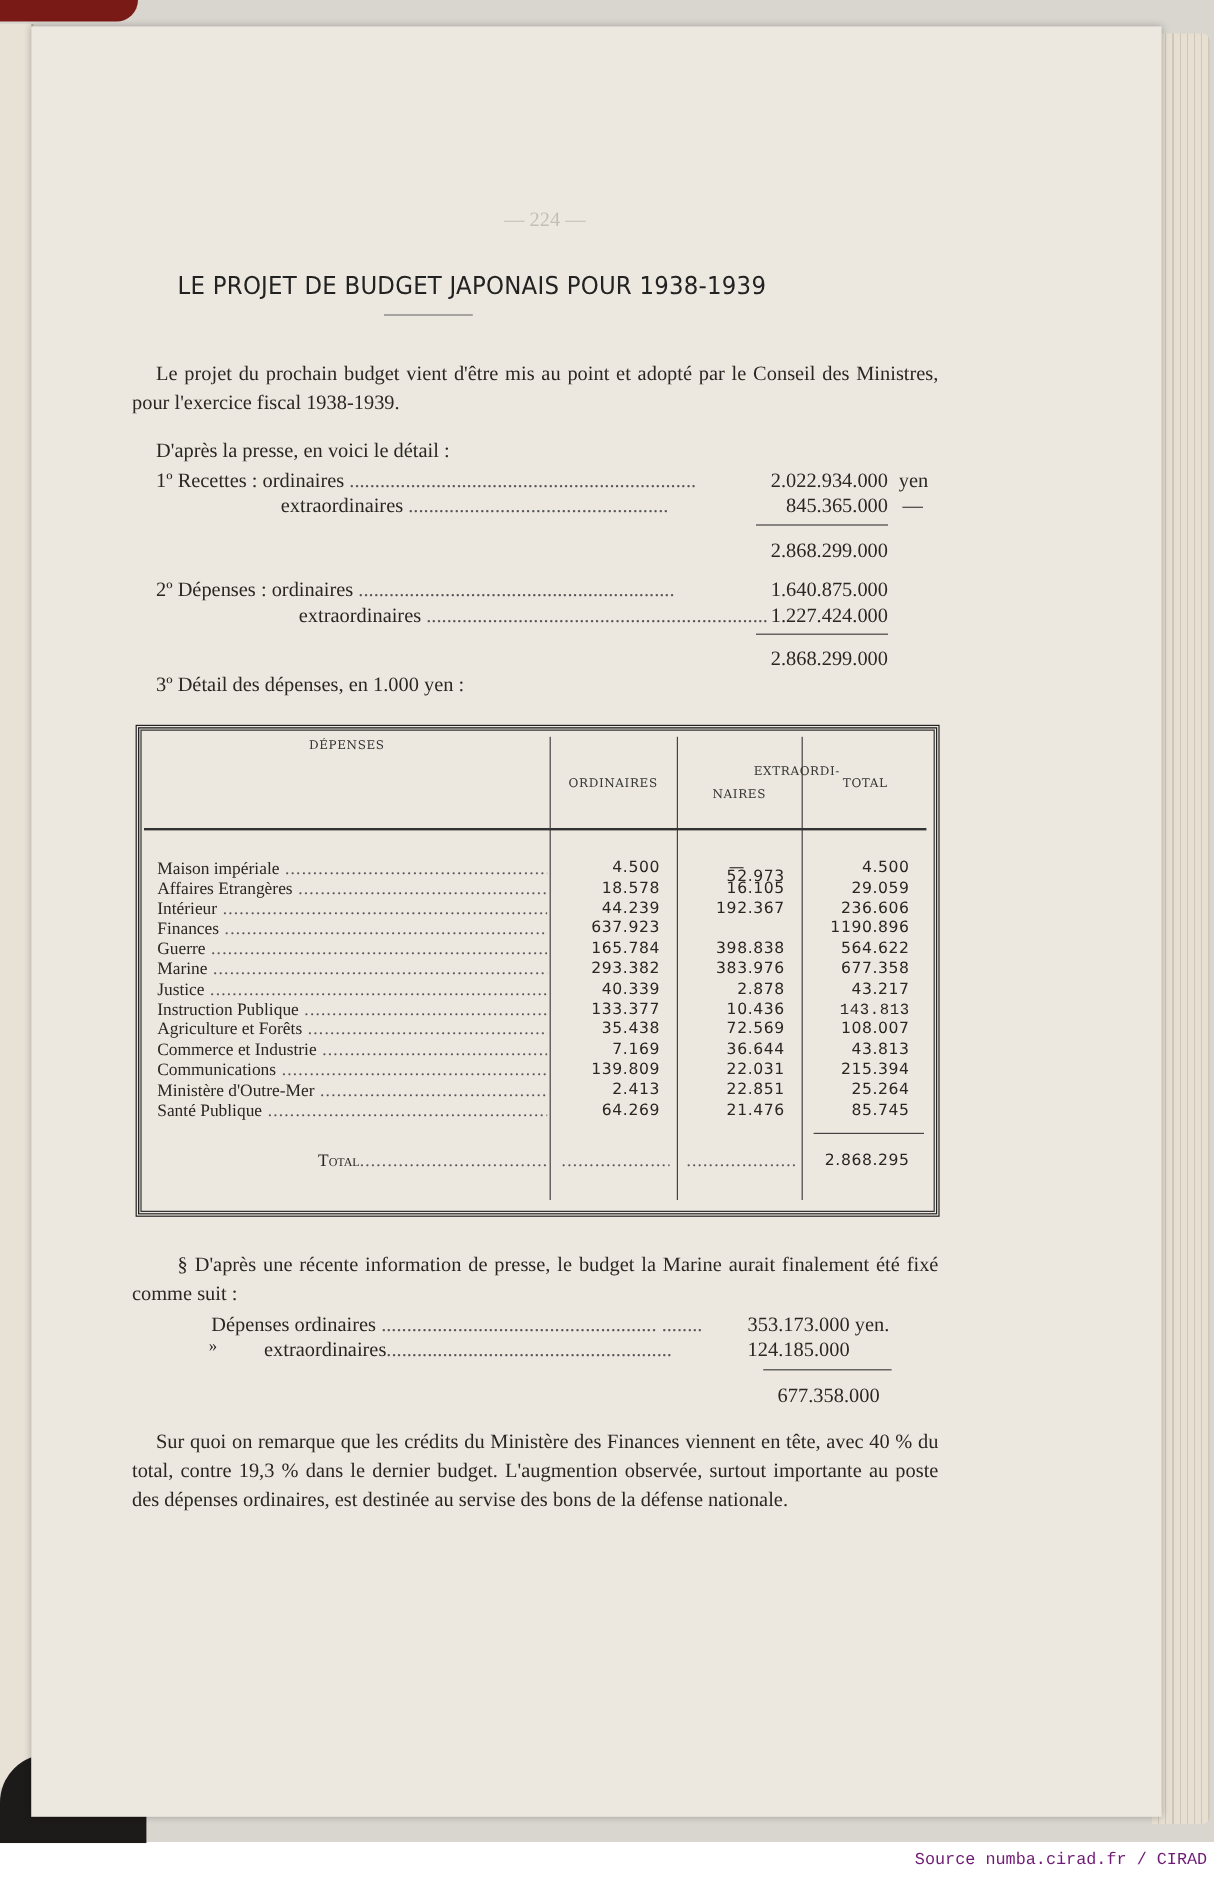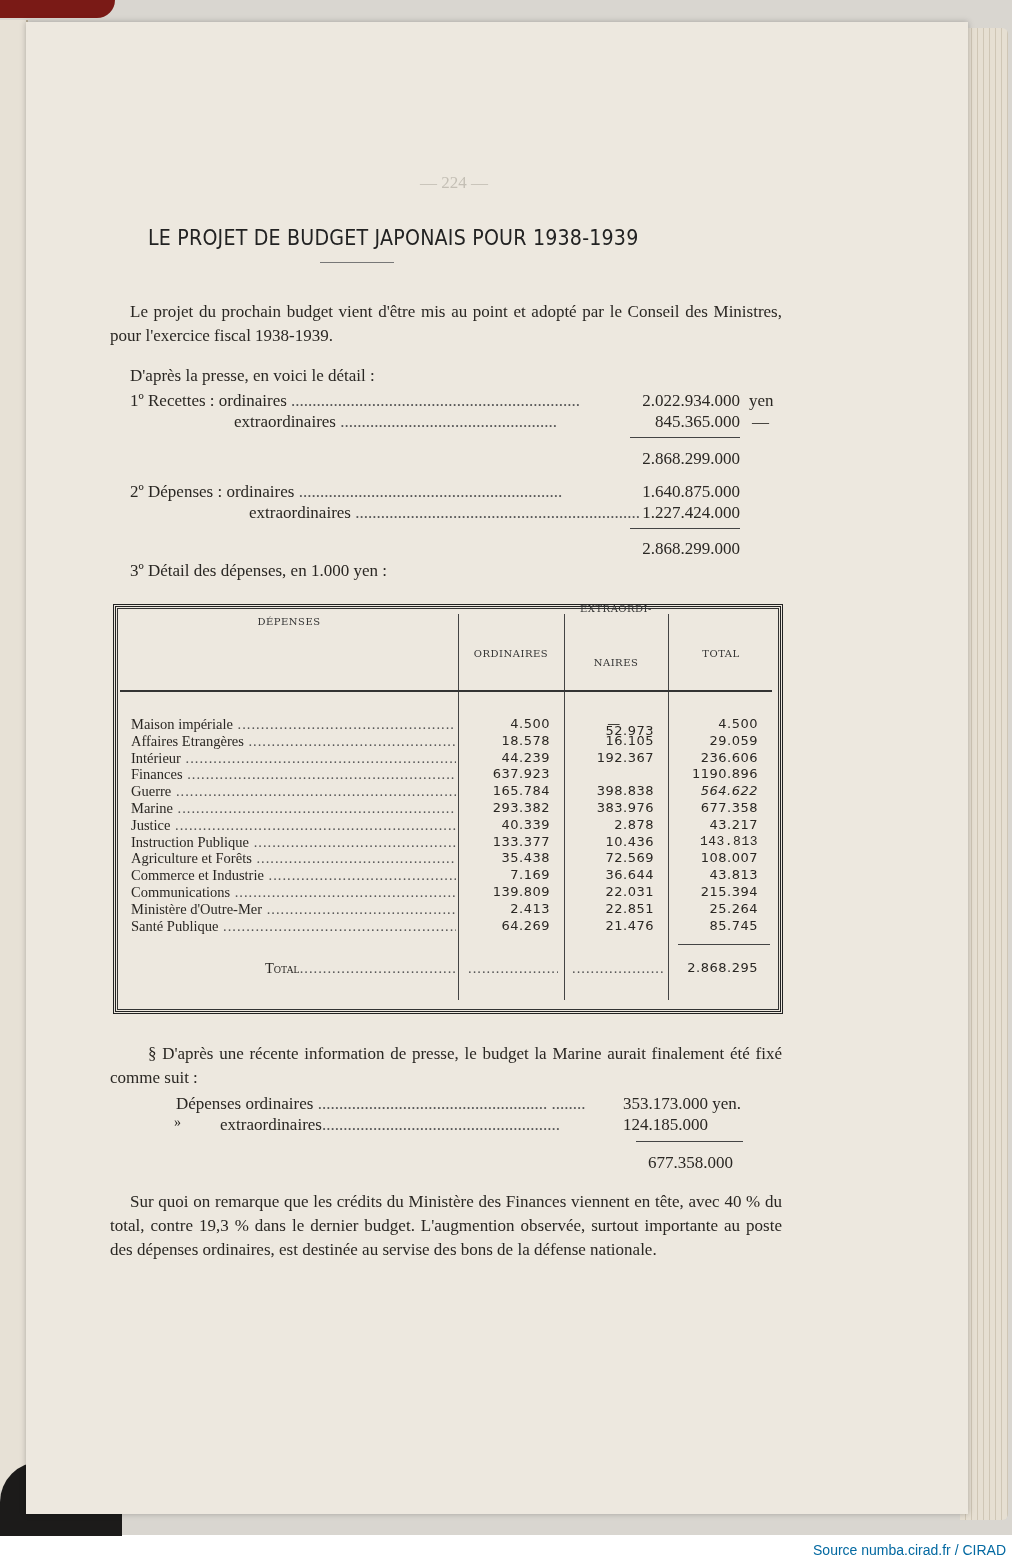--- a/index.html
+++ b/index.html
@@ -35,21 +35,21 @@
       position: absolute; left: 26px; top: 22px; width: 942px; height: 1492px;
       background: #ede8df;
       box-shadow: 0 0 6px rgba(0,0,0,0.25);
     }
     .footer-bar {
       position: absolute; left: 0; top: 1536px; width: 1012px; height: 30px;
       background: #ffffff;
     }
     .source {
       position: absolute; right: 6px; top: 1542px;
-      font-family: Liberation Sans, sans-serif; font-size: 14px; color: #0369a1;
+      font-family: Liberation Mono, monospace; font-size: 14px; color: #701a75;
     }
 
     
     .abs { position: absolute; }
     .page-number {
       left: 420px; top: 173px; font-size: 17px; color: #c4bfb5;
     }
     .title {
       left: 148px; top: 226px; font-family: "DejaVu Sans", sans-serif;
       font-size: 20.5px; letter-spacing: 0.2px; color: #222;
@@ -133,21 +133,21 @@
 
 <div class="abs line" style="left:130px; top:561px;">3º Détail des dépenses, en 1.000 yen :</div>
 
 <div class="abs table-box"></div>
 <div class="abs vline" style="left:458px; top:614px; height:386px;"></div>
 <div class="abs vline" style="left:564px; top:614px; height:386px;"></div>
 <div class="abs vline" style="left:668px; top:614px; height:386px;"></div>
 
 <div class="abs th" style="left:120px; top:616px; width:338px;">DÉPENSES</div>
 <div class="abs th" style="left:458px; top:648px; width:106px;">ORDINAIRES</div>
-<div class="abs th" style="left:564px; top:603px; width:104px;">EXTRAORDI-</div>
+<div class="abs th" style="left:564px; top:638px; width:104px;padding-left:48px;">EXTRAORDI-</div>
 <div class="abs th" style="left:564px; top:657px; width:104px;">NAIRES</div>
 <div class="abs th" style="left:668px; top:648px; width:106px;">TOTAL</div>
 
 <div class="abs hrule-thick" style="left:120px; top:690px; width:652px;"></div>
 
 <div id="rows">
     <div class="abs row-label" style="left: 131px; top: 716px;"><span>Maison impériale</span><span class="dots"> ........................................................................................................................</span></div>
     <div class="abs num" style="left: 462px; top: 716px; width: 88px;">4.500</div>
     <div class="abs num" style="left: 568px; top: 716px; width: 92px; text-align: center;">—</div>
     <div class="abs num" style="left: 672px; top: 716px; width: 86px;">4.500</div>
@@ -159,21 +159,21 @@
     <div class="abs num" style="left: 462px; top: 749.6px; width: 88px;">44.239</div>
     <div class="abs num" style="left: 568px; top: 749.6px; width: 86px;">192.367</div>
     <div class="abs num" style="left: 672px; top: 749.6px; width: 86px;">236.606</div>
     <div class="abs row-label" style="left: 131px; top: 766.4px;"><span>Finances</span><span class="dots"> ........................................................................................................................</span></div>
     <div class="abs num" style="left: 462px; top: 766.4px; width: 88px;">637.923</div>
     <div class="abs num" style="left: 568px; top: 723px; width: 86px;">52.973</div>
     <div class="abs num" style="left: 672px; top: 766.4px; width: 86px;">1190.896</div>
     <div class="abs row-label" style="left: 131px; top: 783.2px;"><span>Guerre</span><span class="dots"> ........................................................................................................................</span></div>
     <div class="abs num" style="left: 462px; top: 783.2px; width: 88px;">165.784</div>
     <div class="abs num" style="left: 568px; top: 783.2px; width: 86px;">398.838</div>
-    <div class="abs num" style="left: 672px; top: 783.2px; width: 86px; font-style: italic;">564.622</div>
+    <div class="abs num" style="left: 672px; top: 783.2px; width: 86px;">564.622</div>
     <div class="abs row-label" style="left: 131px; top: 800px;"><span>Marine</span><span class="dots"> ........................................................................................................................</span></div>
     <div class="abs num" style="left: 462px; top: 800px; width: 88px;">293.382</div>
     <div class="abs num" style="left: 568px; top: 800px; width: 86px;">383.976</div>
     <div class="abs num" style="left: 672px; top: 800px; width: 86px;">677.358</div>
     <div class="abs row-label" style="left: 131px; top: 816.8px;"><span>Justice</span><span class="dots"> ........................................................................................................................</span></div>
     <div class="abs num" style="left: 462px; top: 816.8px; width: 88px;">40.339</div>
     <div class="abs num" style="left: 568px; top: 816.8px; width: 86px;">2.878</div>
     <div class="abs num" style="left: 672px; top: 816.8px; width: 86px;">43.217</div>
     <div class="abs row-label" style="left: 131px; top: 833.6px;"><span>Instruction Publique</span><span class="dots"> ........................................................................................................................</span></div>
     <div class="abs num" style="left: 462px; top: 833.6px; width: 88px;">133.377</div>

